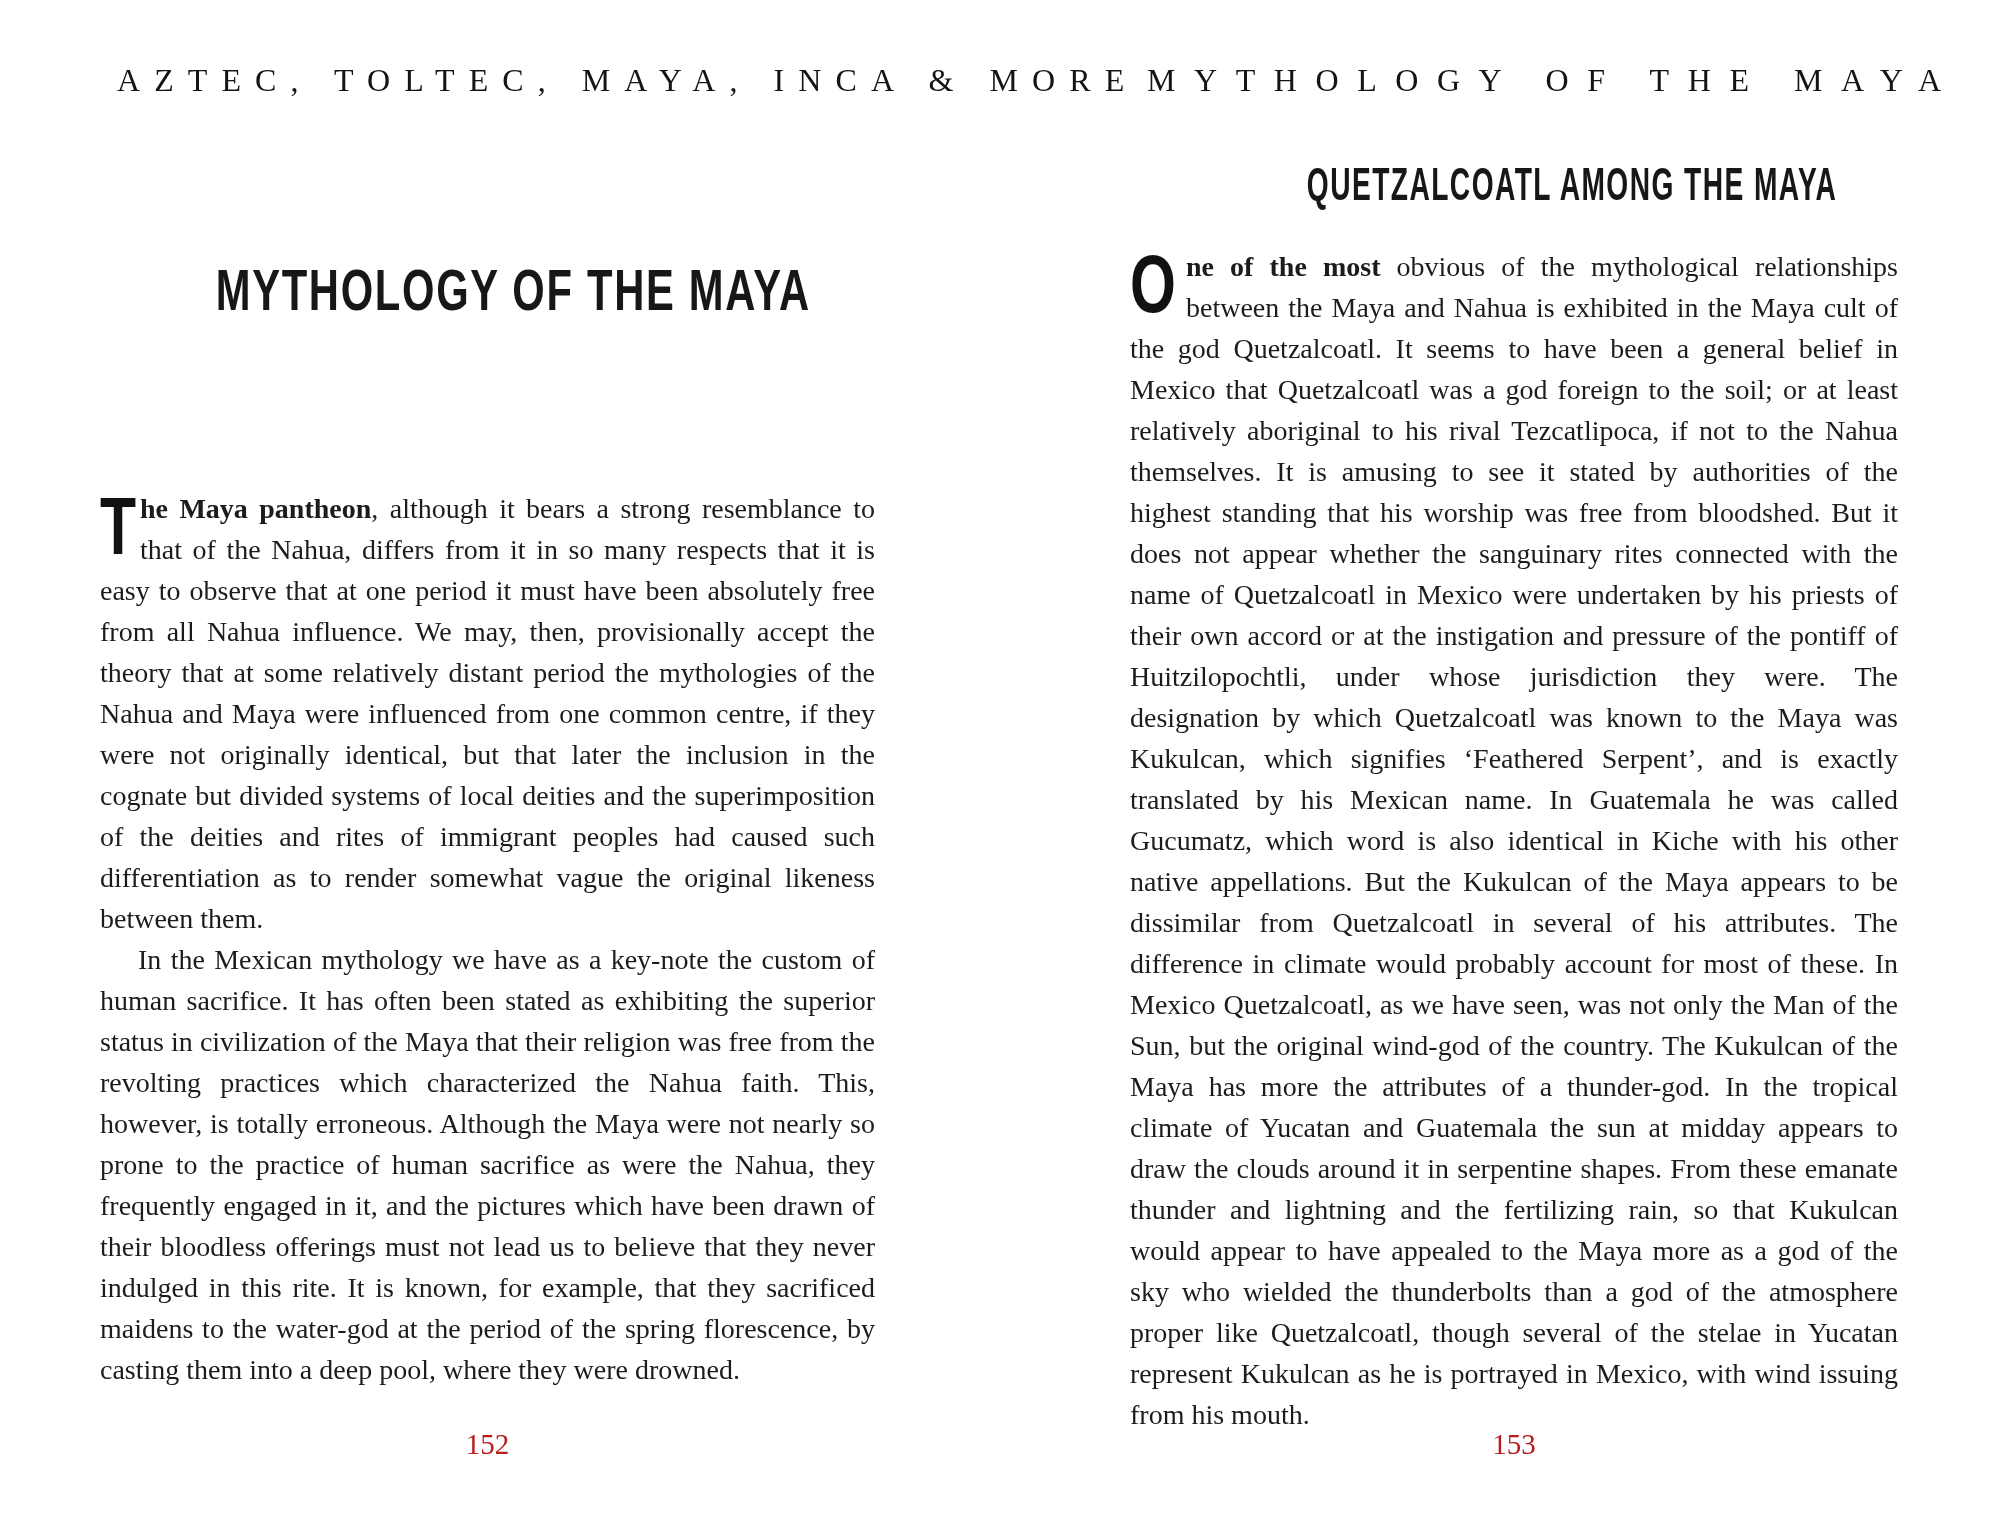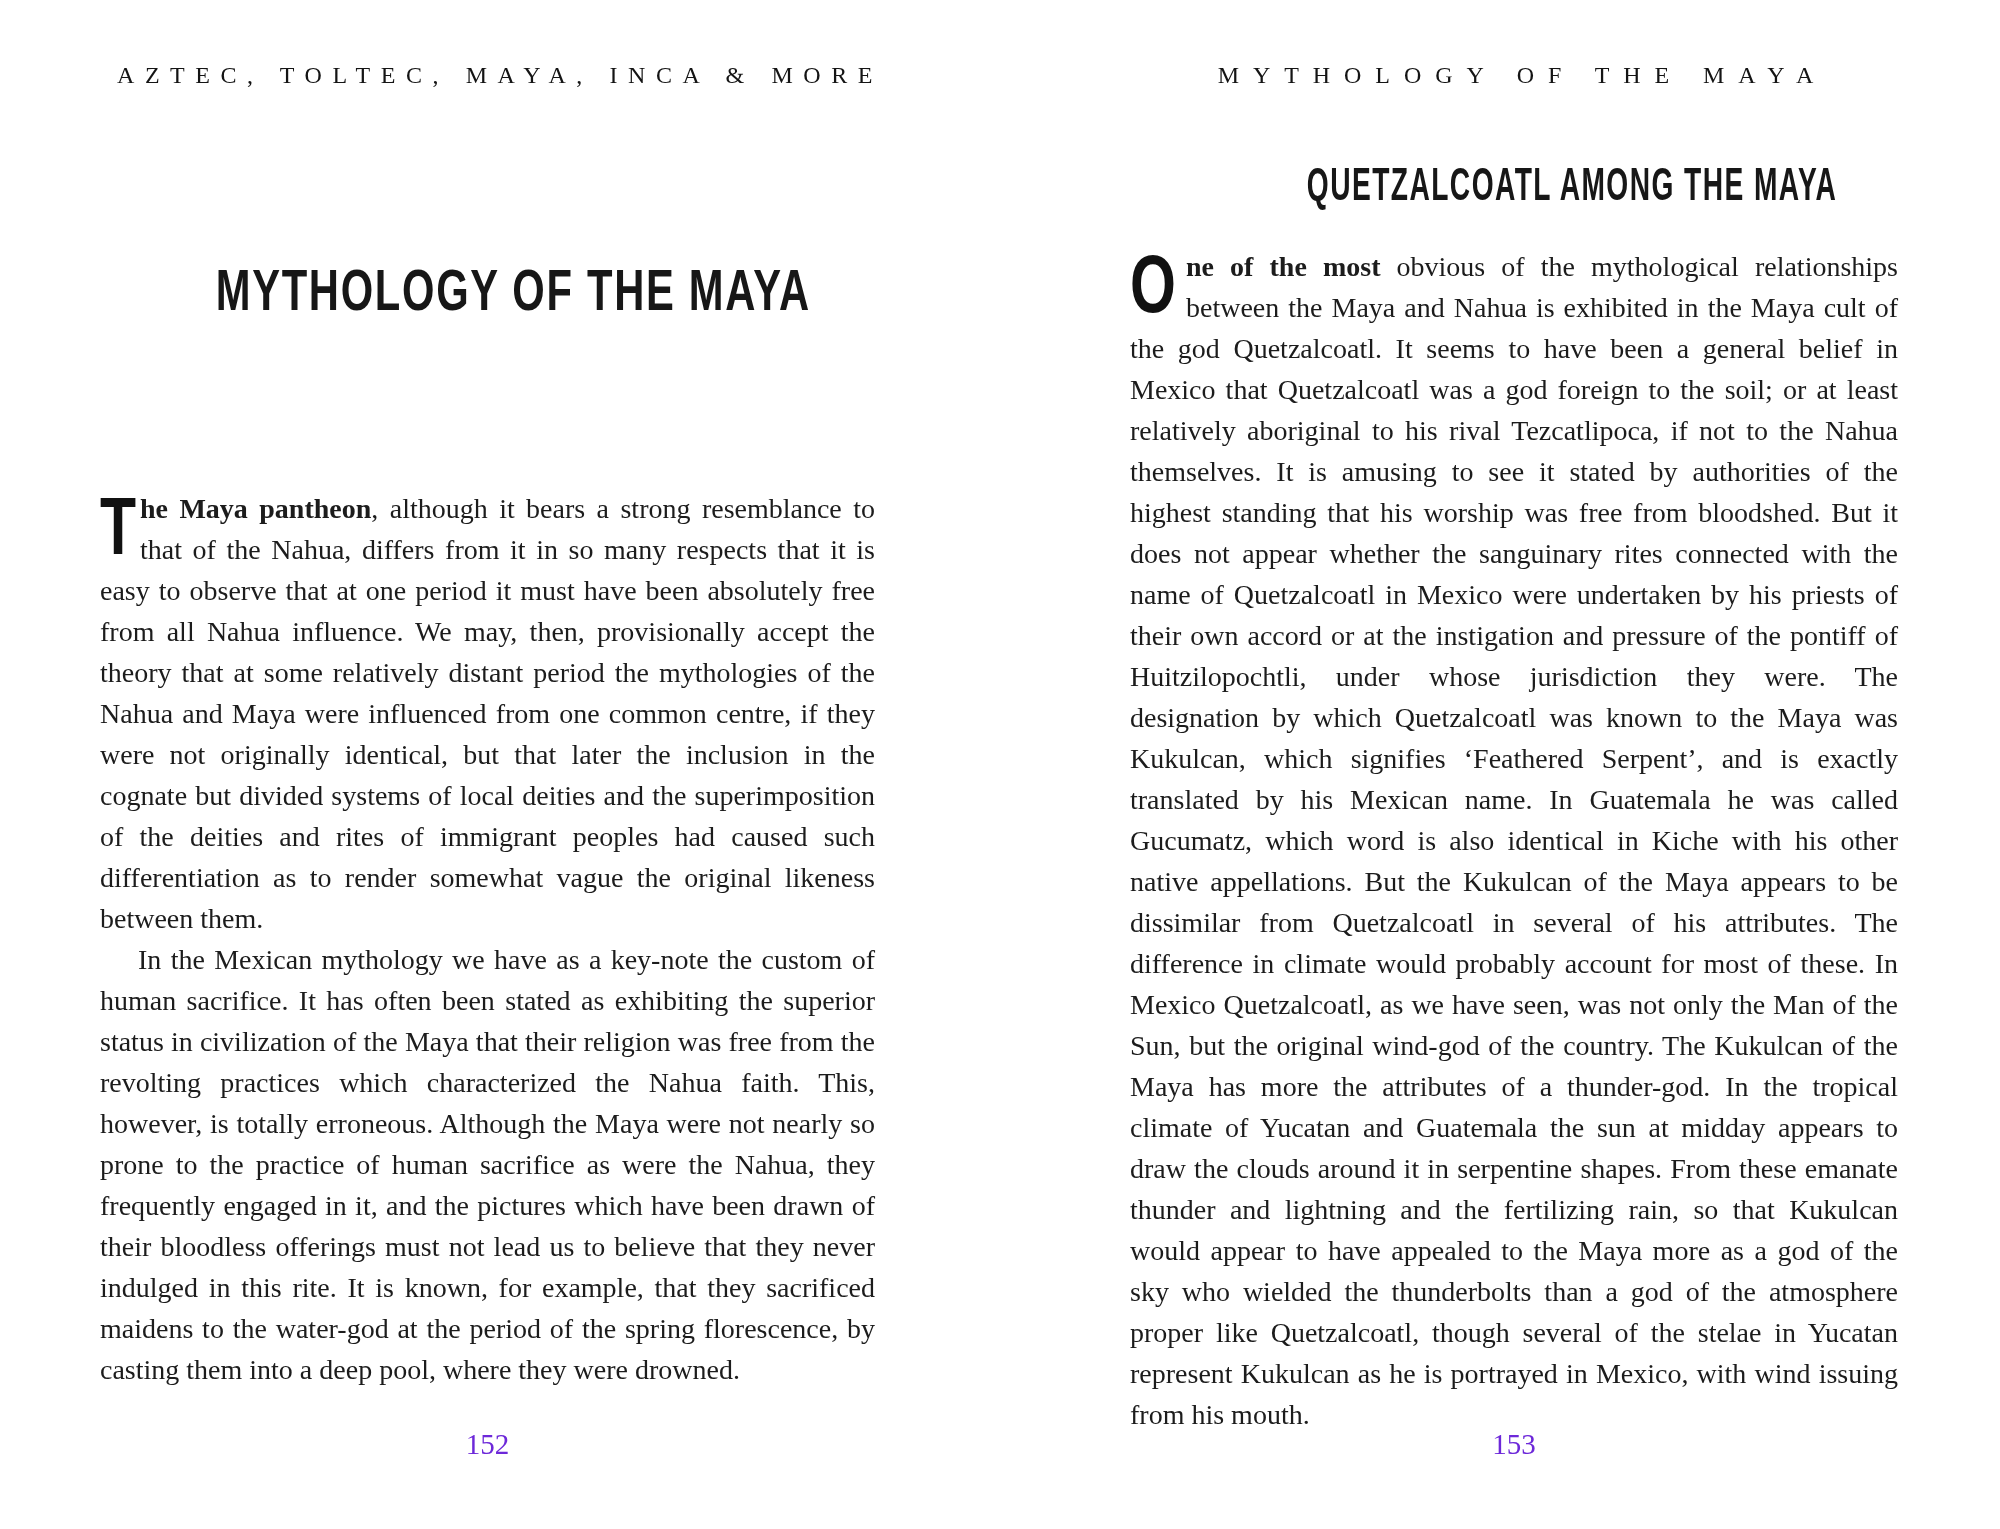--- a/index.html
+++ b/index.html
@@ -8,21 +8,21 @@
     background:#ffffff;color:#1c1c1c;
     font-family:"Liberation Serif", serif;
     -webkit-font-smoothing:antialiased;
   }
   .page{position:absolute;top:0;height:1529px;}
   .page-left{left:100px;width:775px;}
   .page-right{left:1130px;width:768px;}
 
   .running-head{
     position:absolute;top:62px;left:17px;right:0;
-    font-size:24px;color:#141414;text-align:center;
+    font-size:32px;color:#141414;text-align:center;
     white-space:nowrap;
   }
   .running-head.rh-left{letter-spacing:0.44em;}
   .running-head.rh-right{letter-spacing:0.58em;}
 
   .display{
     font-family:"Liberation Sans", sans-serif;
     font-weight:bold;color:#171717;
     white-space:nowrap;
   }
@@ -50,21 +50,21 @@
     font-size:82px;line-height:64px;height:64px;
     transform:scaleX(0.72);transform-origin:0 60%;
     margin:6px 10px 0 0;
   }
   .dc-narrow{width:30px;}
   .dc-wide{width:46px;}
   .lead-in{font-weight:bold;}
 
   .folio{
     position:absolute;top:1428px;left:0;right:0;
-    text-align:center;font-size:29px;color:#6d28d9;font-family:Liberation Serif, serif;
+    text-align:center;font-size:29px;color:#b91c1c;font-family:Liberation Serif, serif;
   }
 </style>
 </head>
 <body>
 
 <div>
 
   <section class="page page-left">
     <div class="running-head rh-left">AZTEC, TOLTEC, MAYA, INCA &amp; MORE</div>
 

